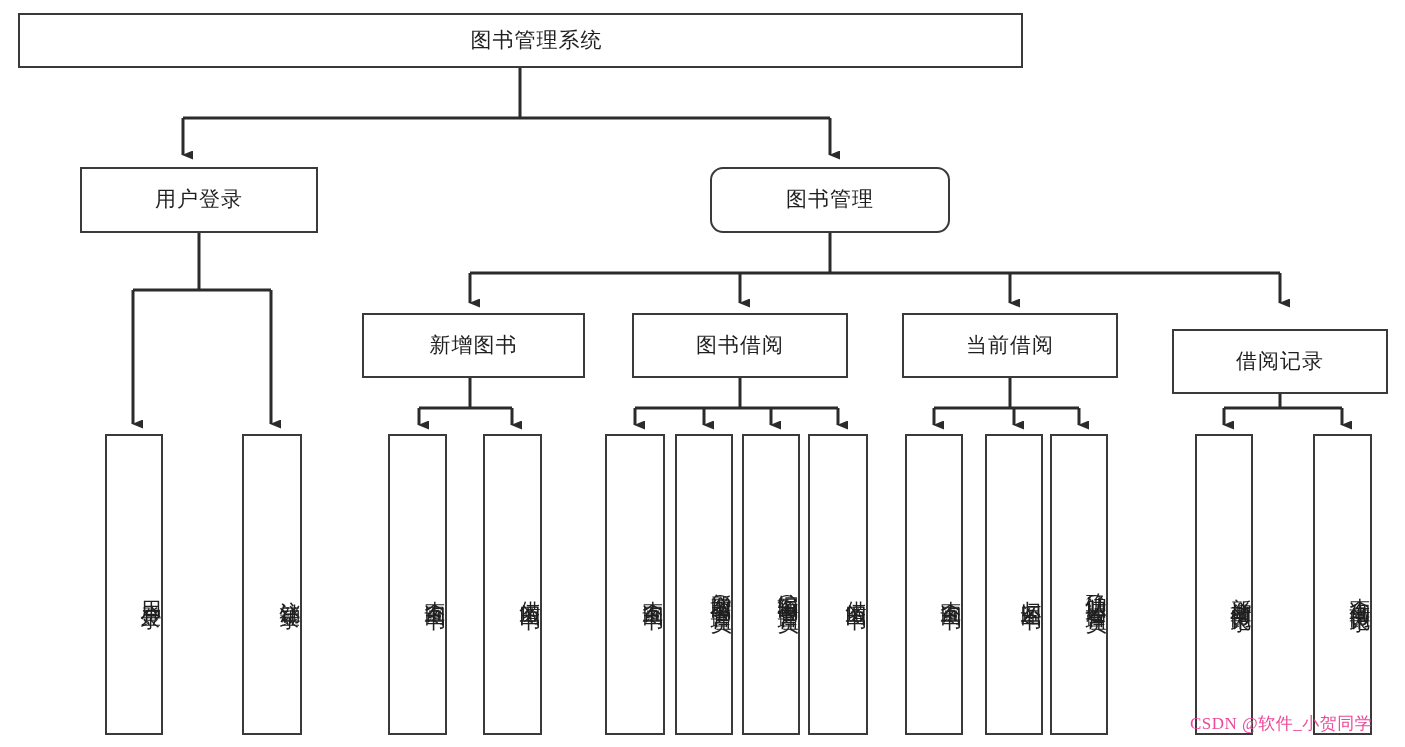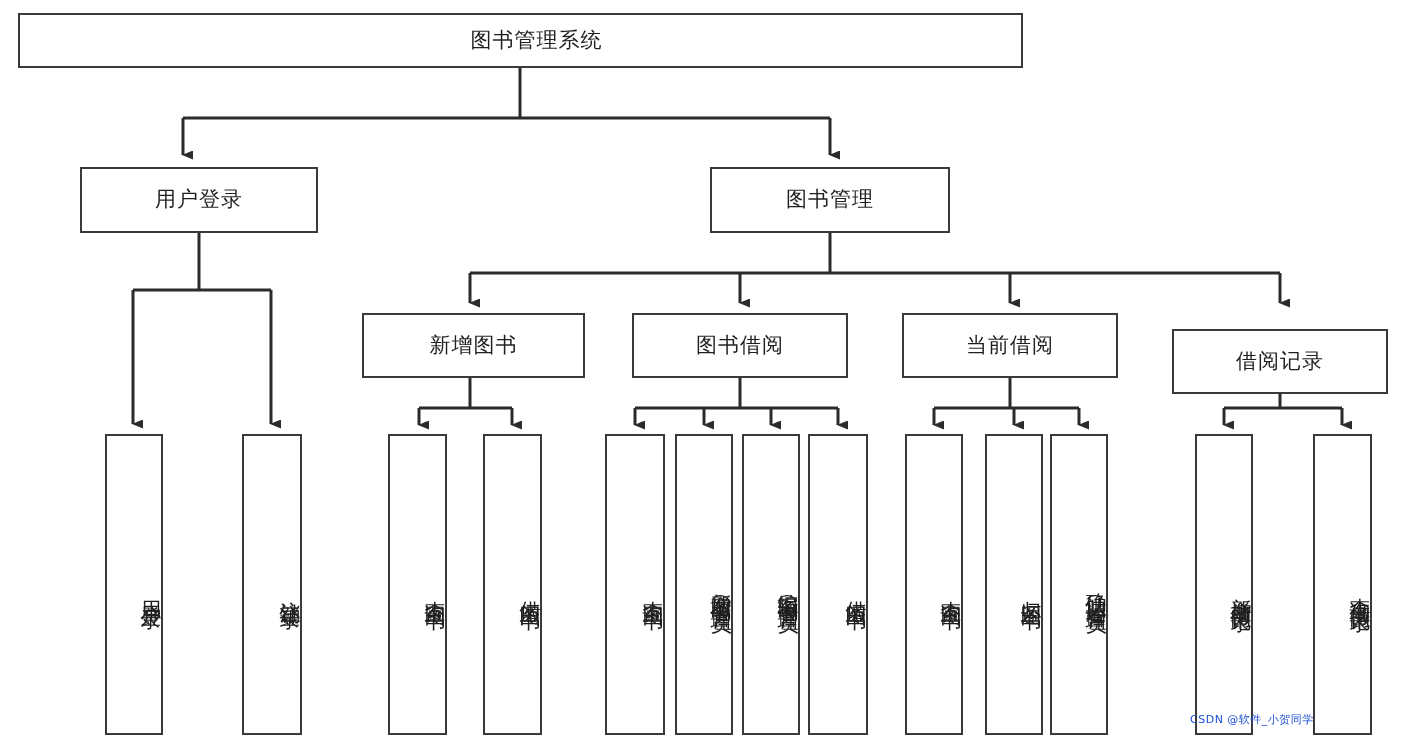--- a/index.html
+++ b/index.html
@@ -52,25 +52,26 @@
     line-height: 1.0;
   }
   .node.vert .vtext {
     writing-mode: vertical-rl;
     text-orientation: upright;
     display: block;
     text-align: center;
   }
   .watermark {
     position: absolute;
-    font-size: 11px;
-    color: #1d4ed8;
+    font-size: 17px;
+    color: #ec4899;
     white-space: nowrap;
     z-index: 5;
     letter-spacing: 0.5px;
+    font-family: Liberation Serif, serif;
   }
 </style>
 </head>
 <body>
 
 <div id="canvas">
 
   <svg id="wires" viewBox="0 0 1405 747" xmlns="http://www.w3.org/2000/svg">
     <defs>
       <marker id="arrow" markerWidth="9" markerHeight="11" refX="4.5" refY="10" orient="auto" markerUnits="userSpaceOnUse">
@@ -124,21 +125,21 @@
     </g>
   </svg>
 
   <div class="node horiz" style="left:18px; top:13px; width:1005px; height:55px;padding-left:32px;">
     <span>图书管理系统</span>
   </div>
 
   <div class="node horiz" style="left:80px; top:167px; width:238px; height:66px;">
     <span>用户登录</span>
   </div>
-  <div class="node horiz" style="left:710px; top:167px; width:240px; height:66px;">
+  <div class="node horiz" style="left:710px; top:167px; width:240px; height:66px;border-radius:13px;">
     <span>图书管理</span>
   </div>
 
   <div class="node horiz" style="left:362px; top:313px; width:223px; height:65px;">
     <span>新增图书</span>
   </div>
   <div class="node horiz" style="left:902px; top:313px; width:216px; height:65px;">
     <span>当前借阅</span>
   </div>
   <div class="node horiz" style="left:632px; top:313px; width:216px; height:65px;">

